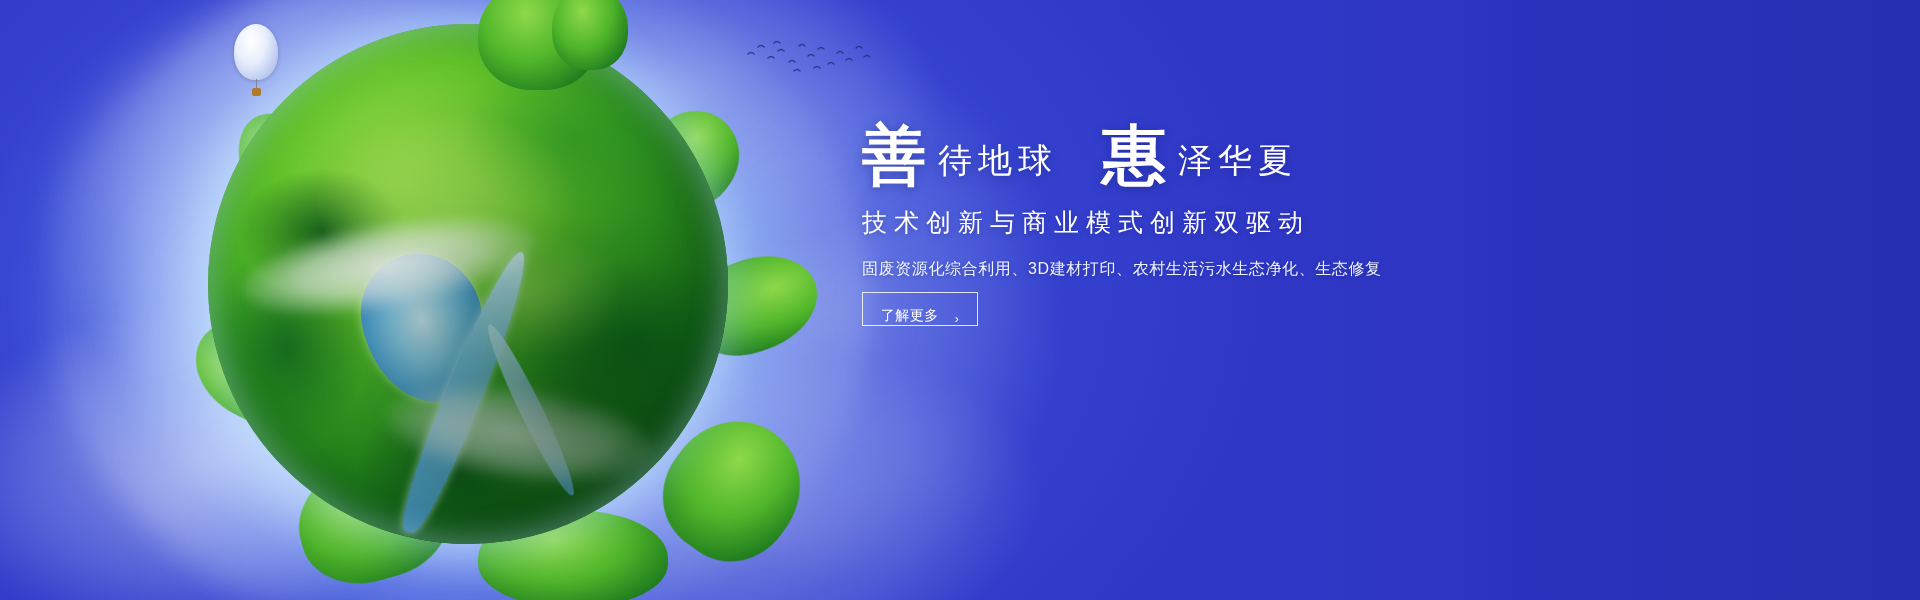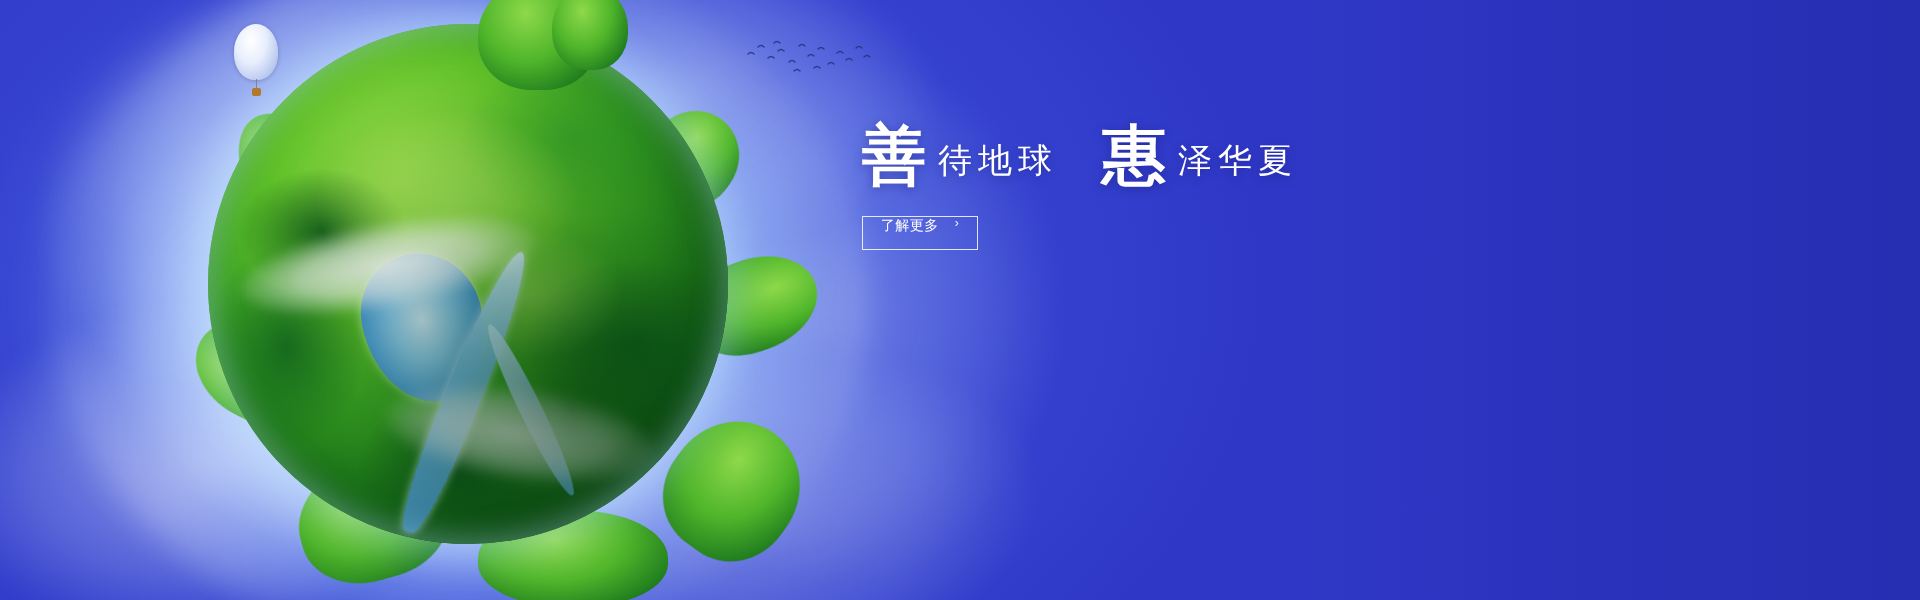--- a/index.html
+++ b/index.html
@@ -174,22 +174,22 @@
     font-size:25px;letter-spacing:7px;font-weight:400;
     color:#ffffff;
     text-shadow:0 1px 6px rgba(10,20,90,.3);
   }
   .desc{
     margin-top:20px;
     font-size:16px;letter-spacing:.6px;color:#eef3ff;font-weight:400;
     text-shadow:0 1px 4px rgba(10,20,90,.3);
   }
   .cta{
-    margin-top:32px;
-    display:inline-flex;align-items:flex-start;justify-content:center;gap:16px;
+    margin-top:12px;
+    display:inline-flex;align-items:flex-end;justify-content:center;gap:16px;
     width:116px;height:34px;
     border:1px solid rgba(255,255,255,.85);
     color:#fff;font-size:14px;letter-spacing:.5px;
     background:transparent;cursor:pointer;
     box-sizing:border-box;
   }
   .cta .chev{font-size:12px;line-height:1;opacity:.95;}
   
   .vignette{
     position:absolute;right:0;top:0;width:640px;height:600px;
@@ -260,21 +260,23 @@
   <div class="content">
 
     <div class="headline">
       <span class="h-big">善</span>
       <span class="h-small">待地球</span>
       <span class="h-gap"></span>
       <span class="h-big">惠</span>
       <span class="h-small">泽华夏</span>
     </div>
 
-
+    <div class="subtitle">技术创新与商业模式创新双驱动</div>
+
+    <div class="desc">固废资源化综合利用、3D建材打印、农村生活污水生态净化、生态修复</div>
 
     <div class="cta">
       <span>了解更多</span>
       <span class="chev">›</span>
     </div>
 
   </div>
 </div>
 
 </body></html>

